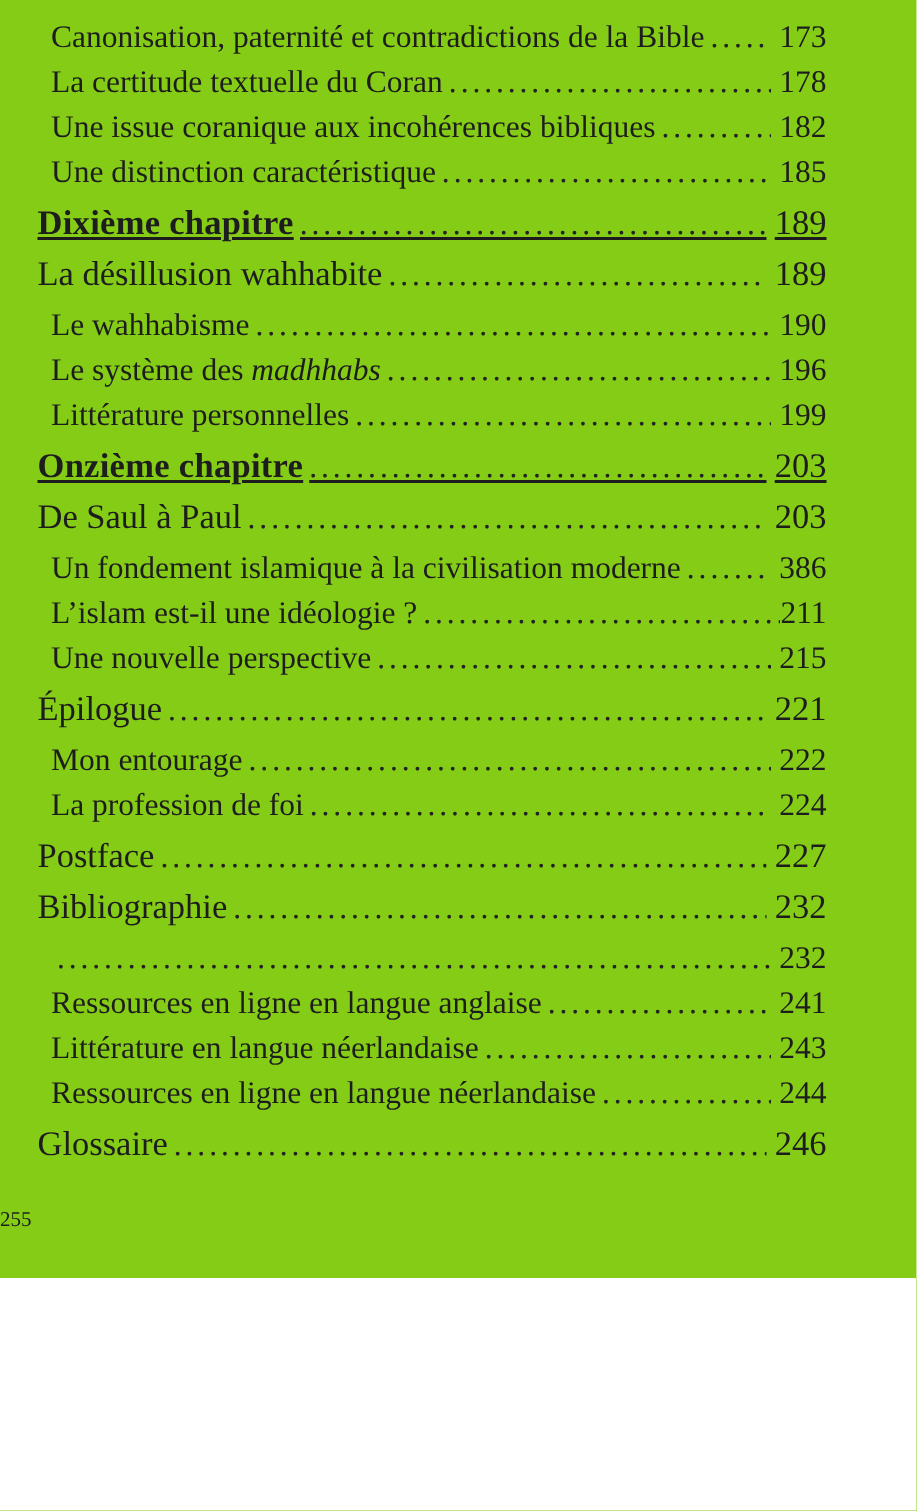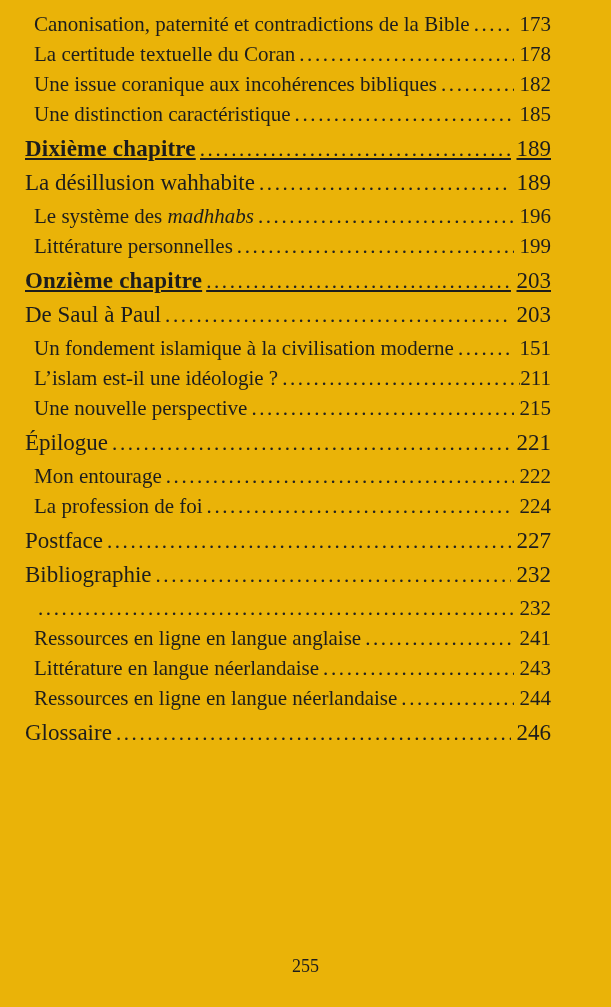--- a/index.html
+++ b/index.html
@@ -1,20 +1,20 @@
 <!DOCTYPE html>
 <html lang="fr"><head>
 <meta charset="utf-8">
 <style>
   html, body { margin: 0; padding: 0; background: #ffffff; }
   .page {
     position: relative;
     width: 611px;
-    height: 1007px;
-    background: #eab308;
+    height: 852px;
+    background: #84cc16;
     font-family: "Liberation Serif", "DejaVu Serif", serif;
     color: #1d1d1d;
     overflow: hidden;
   }
   .toc {
     position: absolute;
     left: 25px;
     right: 60px;
     top: 12px;
   }
@@ -44,22 +44,21 @@
     color: #222;
   }
   .row.tight .dots { margin-right: 0; }
   .row.tight .pg { padding-left: 0; }
   .pg { flex: 0 0 auto; padding-left: 2px; text-align: right; }
   .footer {
     position: absolute;
     left: 0;
     right: 0;
     bottom: 30px;
-    text-align: center;
-    font-size: 18px;
+    font-size: 14px;
     color: #1d1d1d;
   }
 </style>
 </head>
 <body>
 
 <div class="page">
   <div class="toc">
 
     <div class="row sub">
@@ -91,20 +90,25 @@
       <span class="dots"></span>
       <span class="pg">189</span>
     </div>
 
     <div class="row top">
       <span class="title">La désillusion wahhabite</span>
       <span class="dots"></span>
       <span class="pg">189</span>
     </div>
 
+    <div class="row sub">
+      <span class="title">Le wahhabisme</span>
+      <span class="dots"></span>
+      <span class="pg">190</span>
+    </div>
 
     <div class="row sub">
       <span class="title"><span>Le système des </span><i>madhhabs</i></span>
       <span class="dots"></span>
       <span class="pg">196</span>
     </div>
 
     <div class="row sub">
       <span class="title">Littérature personnelles</span>
       <span class="dots"></span>
@@ -119,21 +123,21 @@
 
     <div class="row top">
       <span class="title">De Saul à Paul</span>
       <span class="dots"></span>
       <span class="pg">203</span>
     </div>
 
     <div class="row sub">
       <span class="title">Un fondement islamique à la civilisation moderne</span>
       <span class="dots"></span>
-      <span class="pg">151</span>
+      <span class="pg">386</span>
     </div>
 
 
     <div class="row sub tight">
       <span class="title">L’islam est-il une idéologie ?</span>
       <span class="dots"></span>
       <span class="pg">211</span>
     </div>
 
     <div class="row sub">

